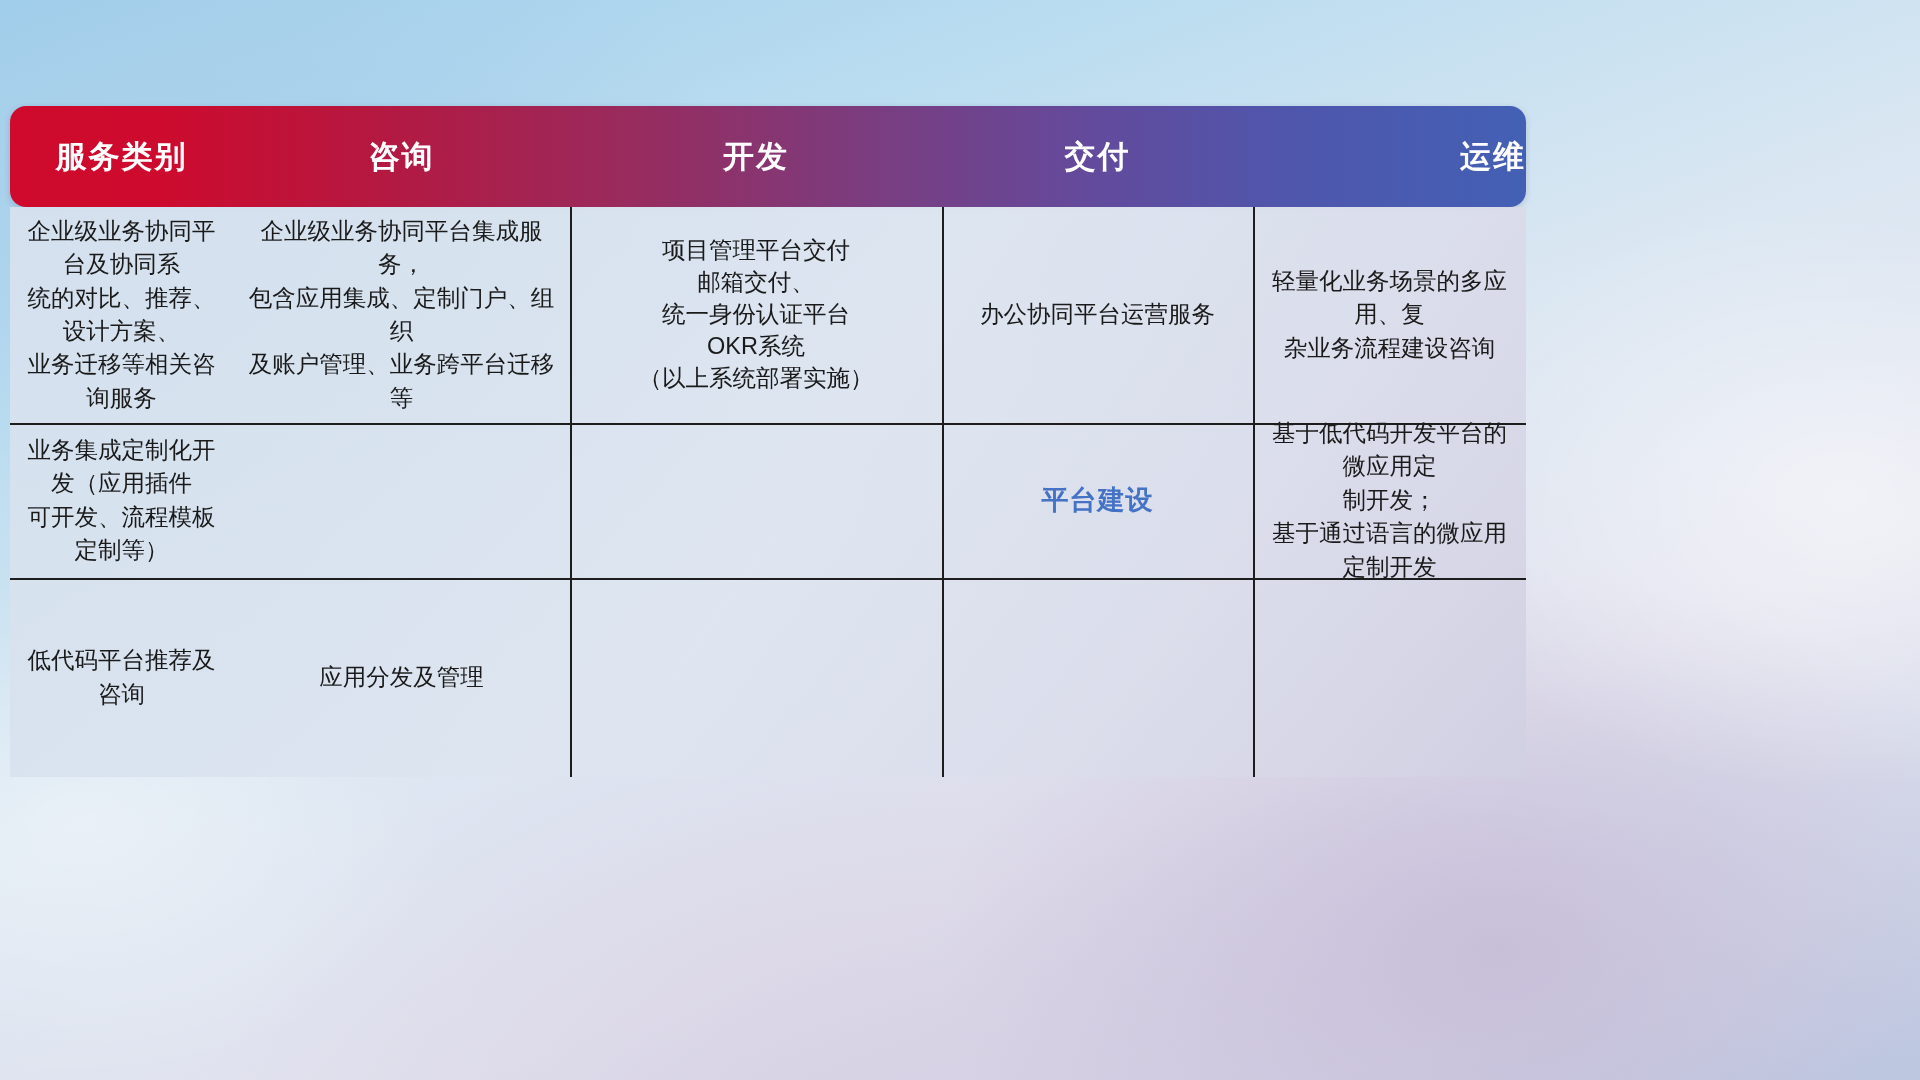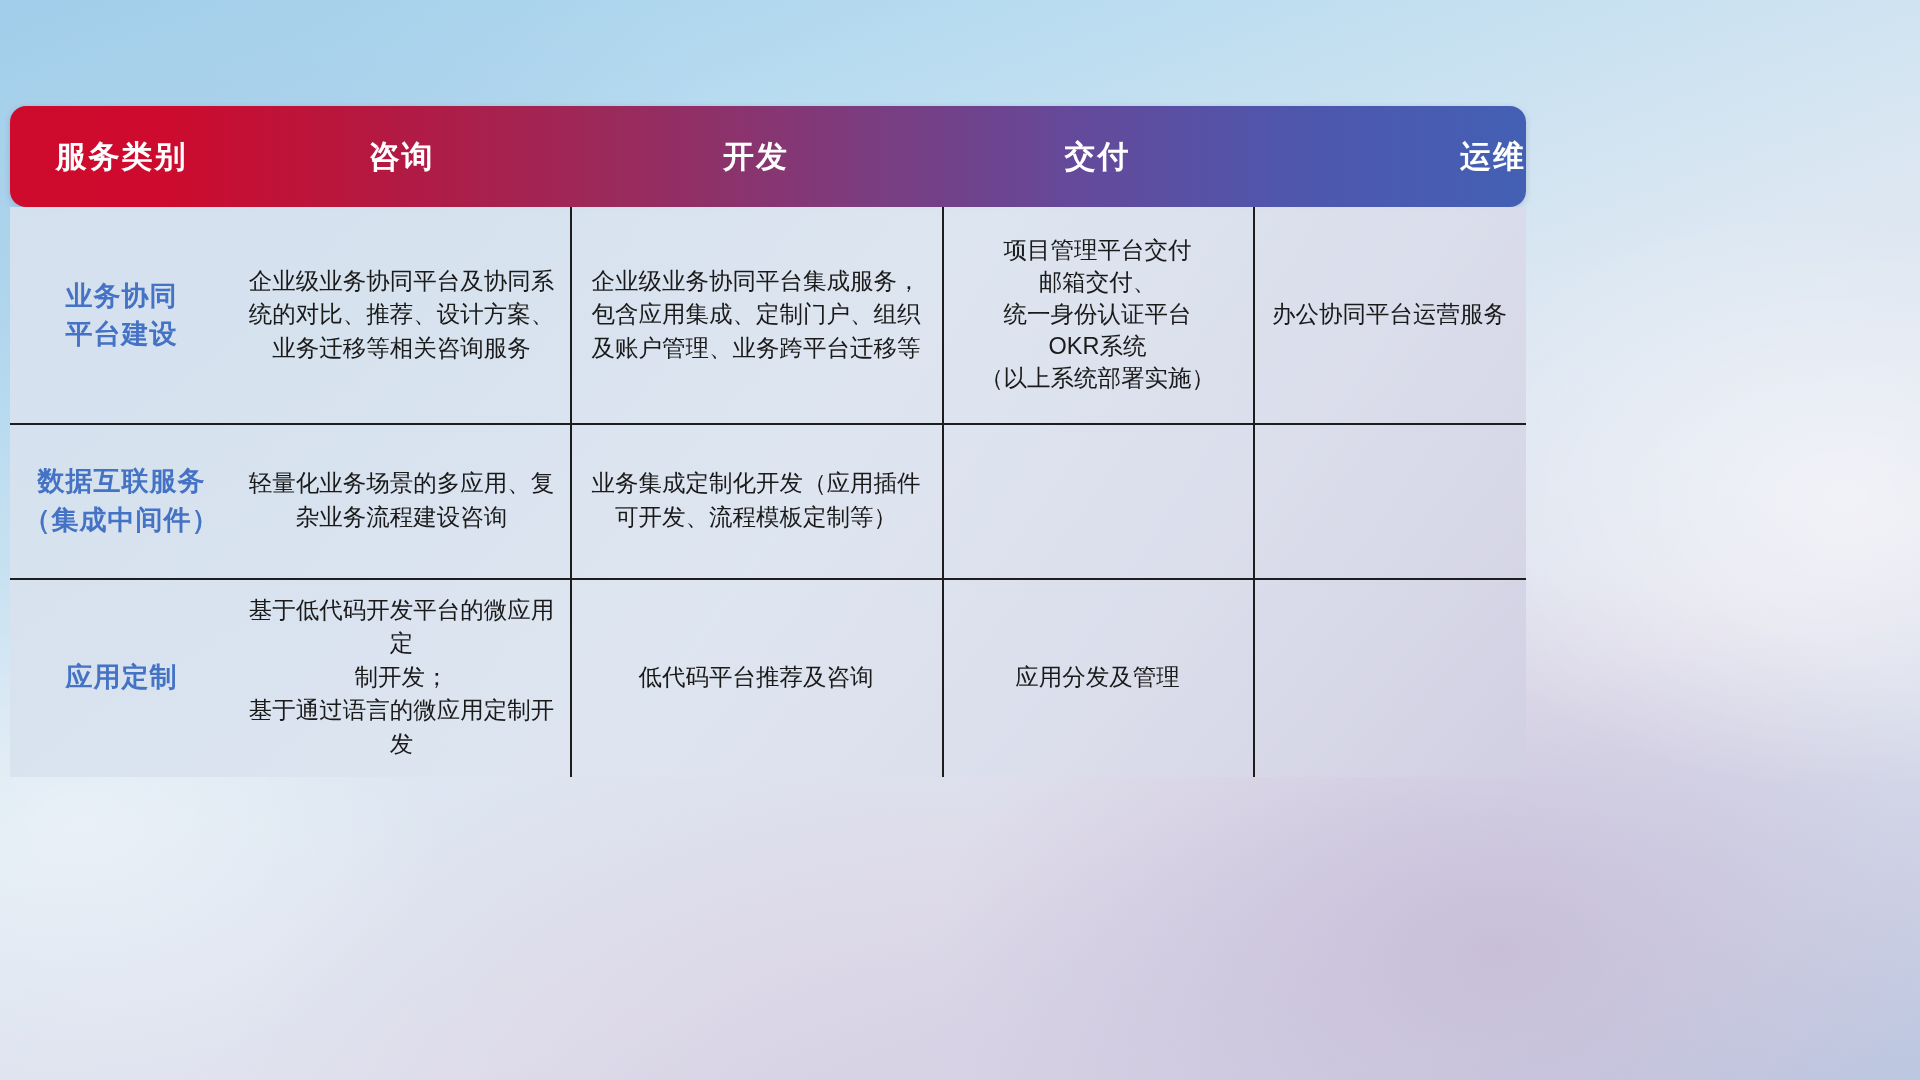--- a/index.html
+++ b/index.html
@@ -140,53 +140,47 @@
     <div class="hcell hc1">咨询</div>
     <div class="hcell hc2">开发</div>
     <div class="hcell hc3">交付</div>
     <div class="hcell hc4">运维</div>
   </div>
 
   <div id="table-body">
     <div id="grid">
 
       <div class="cell">
-        <span class="cat">业务协同<br>平台建设</span>
-      </div>
-      <div class="cell">
         <span class="body-txt">企业级业务协同平台及协同系<br>统的对比、推荐、设计方案、<br>业务迁移等相关咨询服务</span>
       </div>
       <div class="cell">
         <span class="body-txt">企业级业务协同平台集成服务，<br>包含应用集成、定制门户、组织<br>及账户管理、业务跨平台迁移等</span>
       </div>
       <div class="cell">
         <span class="body-txt tight">项目管理平台交付<br>邮箱交付、<br>统一身份认证平台<br>OKR系统<br>（以上系统部署实施）</span>
       </div>
       <div class="cell">
         <span class="body-txt">办公协同平台运营服务</span>
       </div>
 
       <div class="cell">
-        <span class="cat">数据互联服务<br>（集成中间件）</span>
-      </div>
-      <div class="cell">
         <span class="body-txt">轻量化业务场景的多应用、复<br>杂业务流程建设咨询</span>
       </div>
       <div class="cell">
         <span class="body-txt">业务集成定制化开发（应用插件<br>可开发、流程模板定制等）</span>
       </div>
       <div class="cell">
         <span class="body-txt"></span>
       </div>
       <div class="cell">
         <span class="body-txt"></span>
       </div>
 
       <div class="cell">
-        <span class="cat">应用定制</span>
+        <span class="cat">平台建设</span>
       </div>
       <div class="cell">
         <span class="body-txt">基于低代码开发平台的微应用定<br>制开发；<br>基于通过语言的微应用定制开发</span>
       </div>
       <div class="cell">
         <span class="body-txt">低代码平台推荐及咨询</span>
       </div>
       <div class="cell">
         <span class="body-txt">应用分发及管理</span>
       </div>

